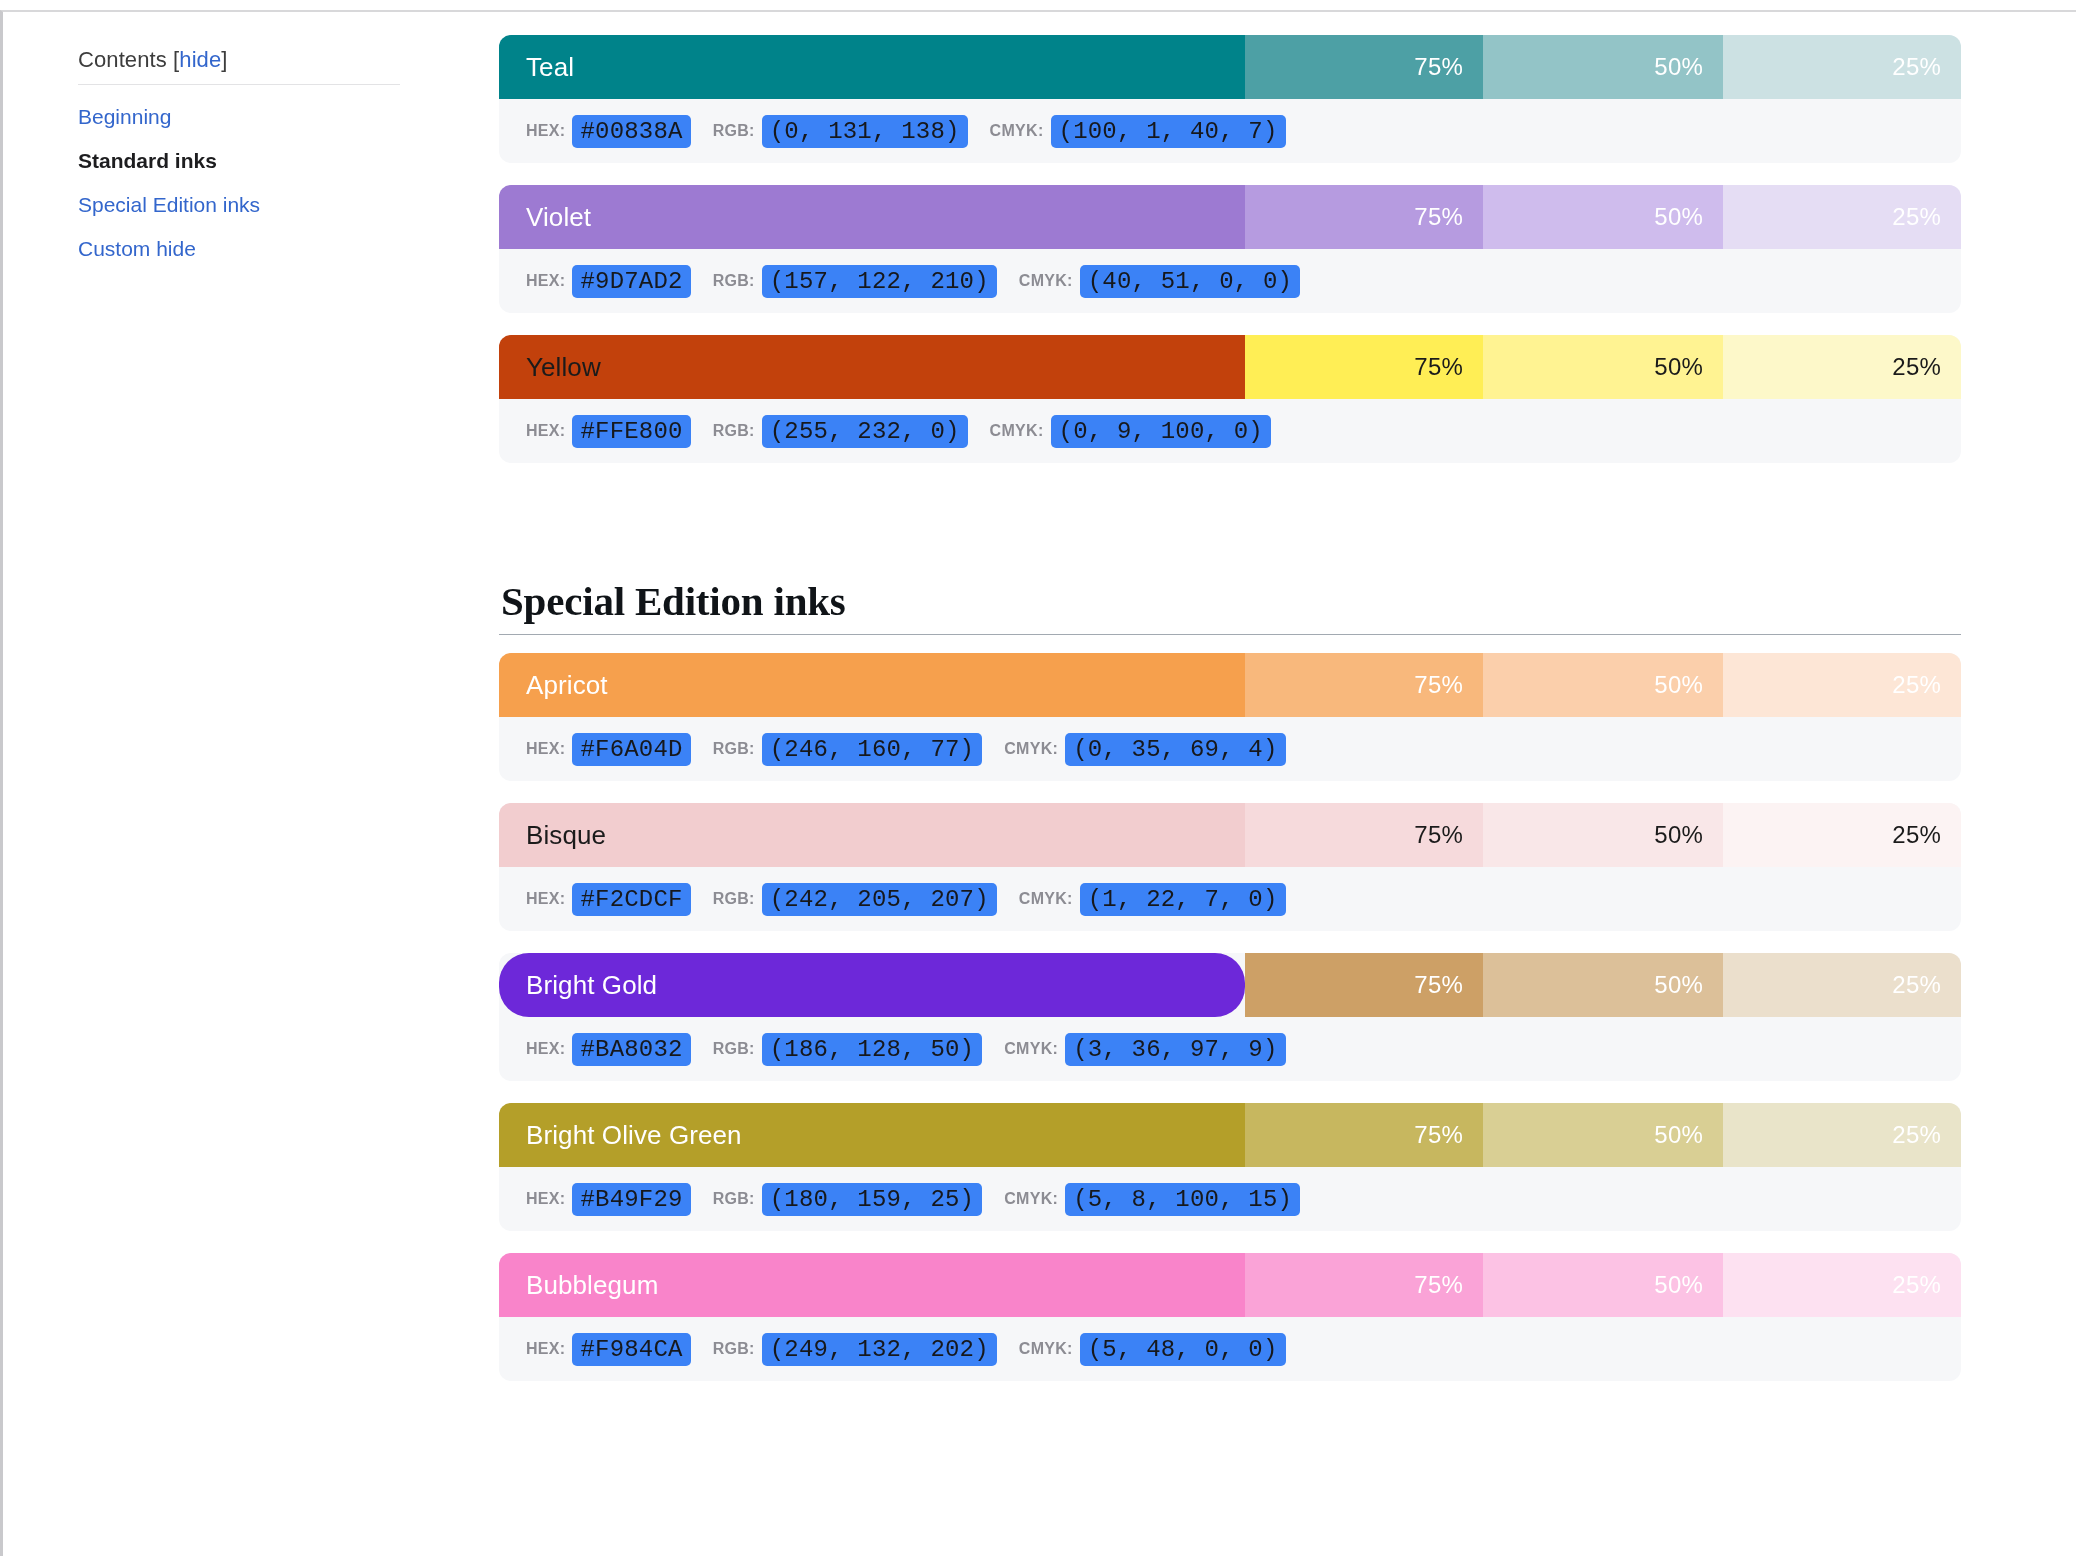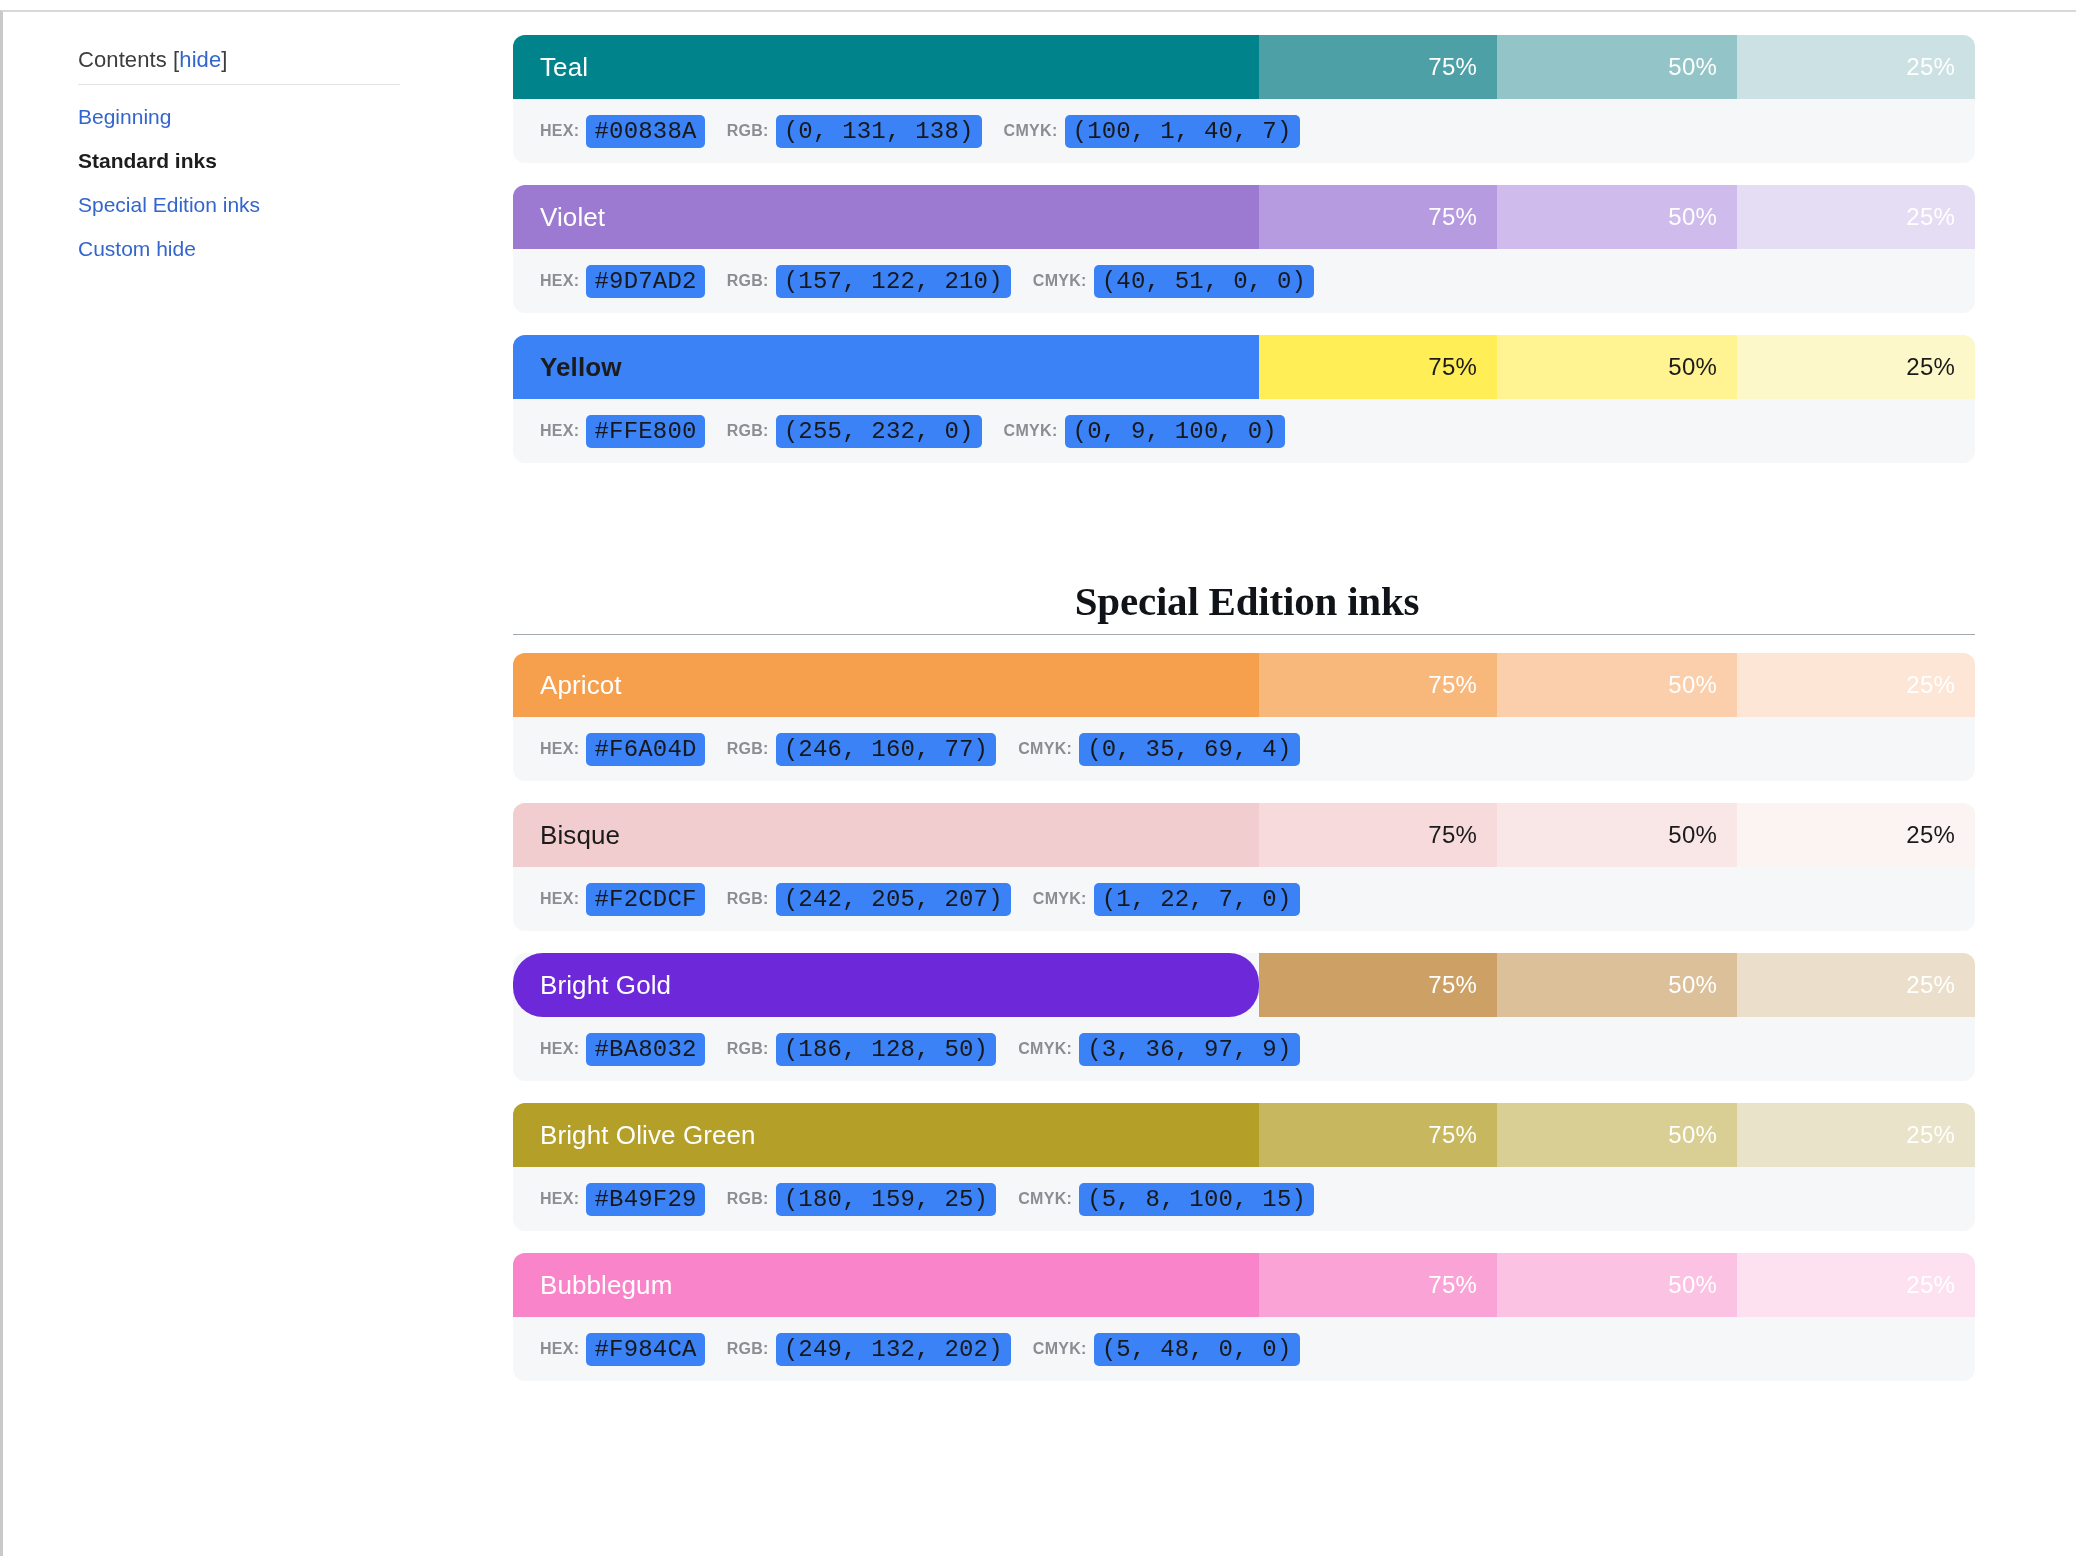--- a/index.html
+++ b/index.html
@@ -52,23 +52,22 @@
   }
   .toc-item.current {
     color: #1d1d1f;
     font-weight: bold;
     cursor: default;
   }
 
   
   .main {
     position: absolute;
-    left: 510px; top: 0;
+    left: 496px; top: 0;
     width: 1466px;
-    text-align: center;
   }
 
   .section { margin: 0; padding: 0; }
 
   .section-heading-wrap { padding-top: 0; }
   .section-heading {
     font-family: "Liberation Serif", serif;
     font-size: 41px;
     font-weight: bold;
     color: #101418;
@@ -234,21 +233,21 @@
               <span class="meta-value">(157, 122, 210)</span>
             </div>
             <div class="meta-group">
               <span class="meta-label">CMYK:</span>
               <span class="meta-value">(40, 51, 0, 0)</span>
             </div>
           </div>
         </div>
         <div class="swatch-card">
           <div class="swatch-bar dark-text">
-            <div class="swatch-main" style="background: #3b82f6; font-weight: bold;">
+            <div class="swatch-main" style="background: #c2410c;">
               <span class="swatch-name">Yellow</span>
             </div>
             <div class="swatch-tint tint-75" style="background: rgb(255, 238, 85);">
               <span class="tint-label">75%</span>
             </div>
             <div class="swatch-tint tint-50" style="background: rgb(255, 243, 146);">
               <span class="tint-label">50%</span>
             </div>
             <div class="swatch-tint tint-25" style="background: rgb(253, 248, 201);">
               <span class="tint-label">25%</span>

